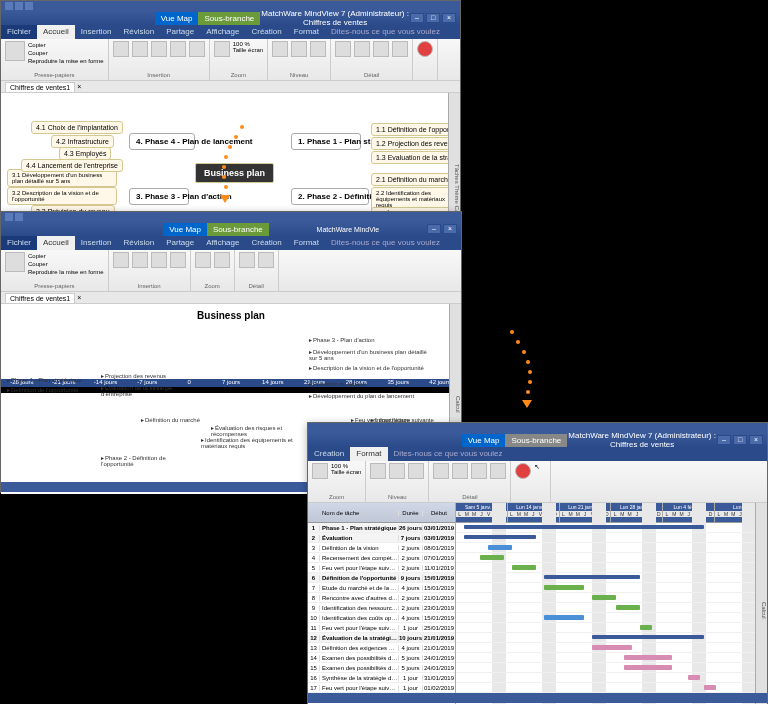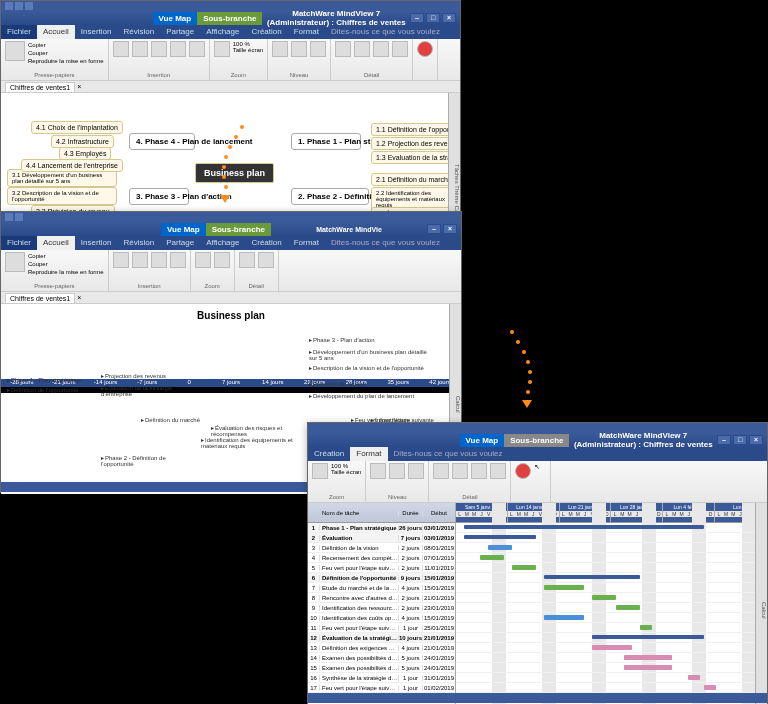--- a/index.html
+++ b/index.html
@@ -1,18 +1,18 @@
 <!DOCTYPE html>
 <html><head>
 <meta charset="utf-8">
 <style>
   * { box-sizing: border-box; margin: 0; padding: 0; }
   body { width: 768px; height: 704px; background: #000; font-family: Arial, sans-serif; position: relative; overflow: hidden; }
   .window { position: absolute; background: #fff; border: 1px solid #666; box-shadow: 0 2px 8px rgba(0,0,0,0.3); }
-  .titlebar { background: linear-gradient(#3a5a9a, #2a4a8a); color: #fff; font-size: 8px; padding: 2px 4px; display: flex; justify-content: flex-start; align-items: center; height: 14px; font-weight: bold; }
+  .titlebar { background: linear-gradient(#3a5a9a, #2a4a8a); color: #fff; font-size: 8px; padding: 2px 4px; display: flex; justify-content: flex-start; align-items: center; height: 14px; }
   .titlebar-right { display: flex; gap: 2px; }
   .win-btn { width: 14px; height: 10px; background: #4a6aaa; border: 1px solid #2a4a8a; font-size: 7px; text-align: center; line-height: 8px; }
   .qat { background: #3a5a9a; height: 10px; display: flex; gap: 2px; padding: 0 4px; }
   .qat-icon { width: 8px; height: 8px; background: #5a7aba; margin-top: 1px; }
   .ribbon-tabs { background: #2a4a8a; display: flex; font-size: 8px; height: 14px; }
   .ribbon-tab { padding: 2px 6px; color: #cde; cursor: pointer; }
   .ribbon-tab.active { background: #f0f0f0; color: #333; }
   .ribbon-tab.blue { background: #0066cc; color: #fff; }
   .ribbon-tab.green { background: #6a9a3a; color: #fff; }
   .ribbon-tab.gray { background: #888; color: #fff; }

